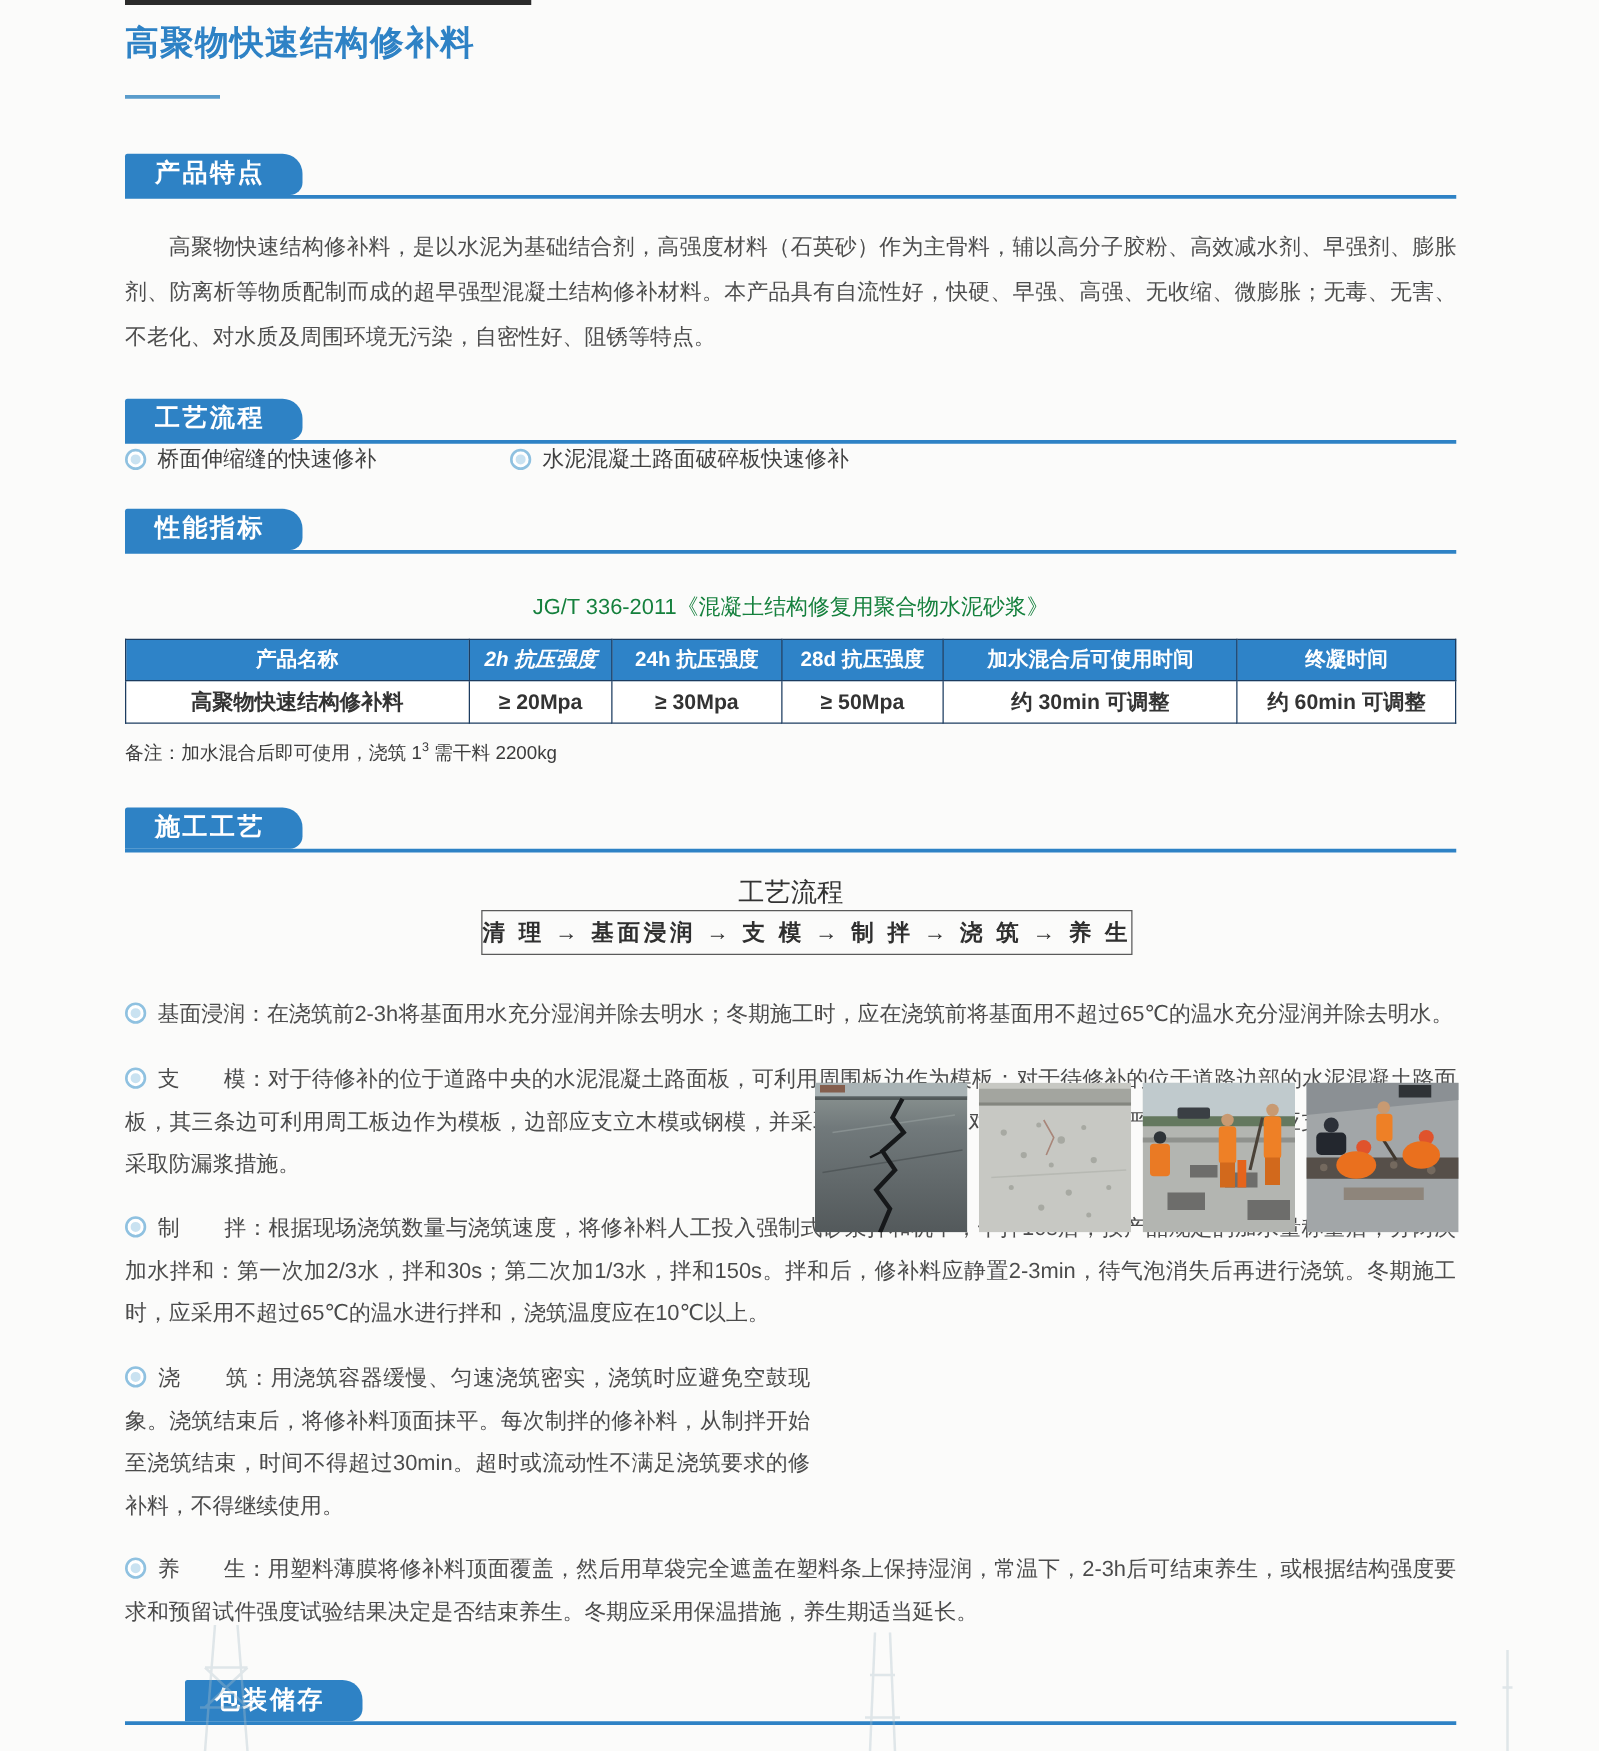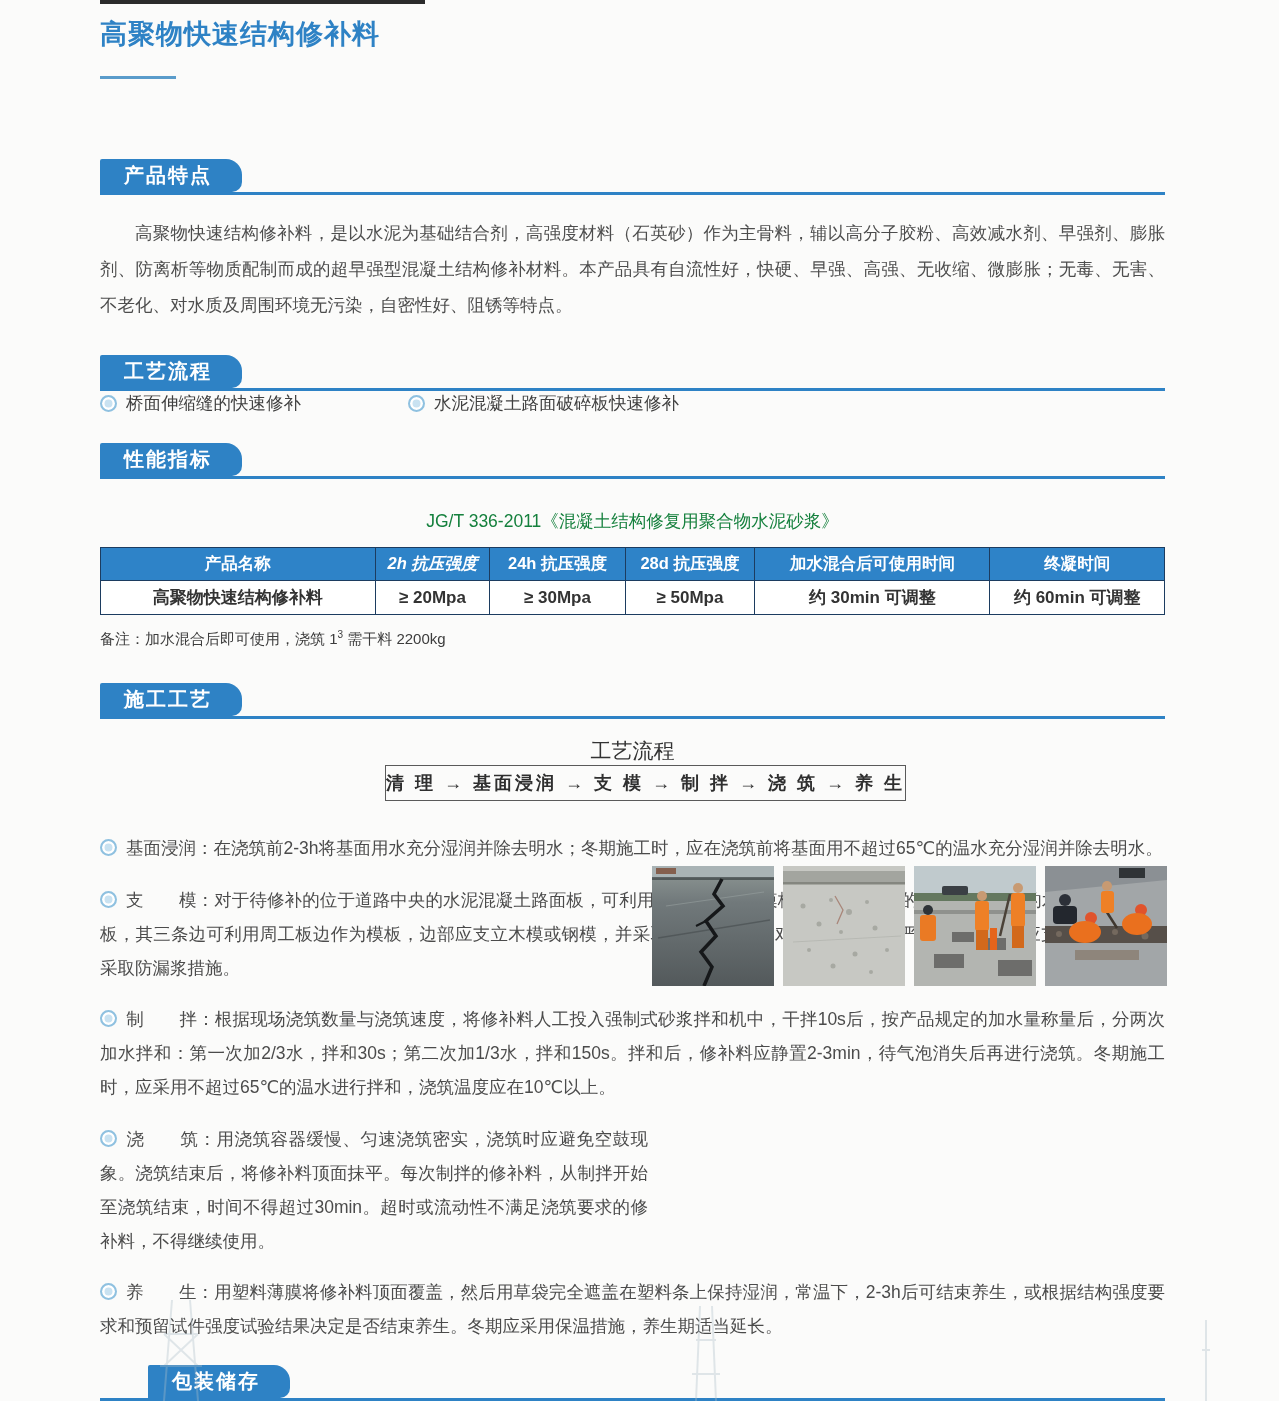--- a/index.html
+++ b/index.html
@@ -51,25 +51,25 @@
 
   .photo-strip{position:absolute;left:652px;top:866px;width:515px;display:flex;gap:9px;}
   .photo{width:122px;height:120px;flex:none;overflow:hidden;}
   .photo svg{display:block;width:122px;height:120px;}
 
   .pack-items{margin-top:16px;}
   .pack-item{display:flex;align-items:center;font-size:17.5px;color:#3f3f3f;line-height:33px;}
 
   .watermark{position:absolute;left:120px;top:1300px;width:1100px;height:101px;pointer-events:none;opacity:.35;}
 
-  .mt-features{margin-top:80px;text-decoration:underline;}
+  .mt-features{margin-top:44px;text-decoration:underline;}
   .mt-application{margin-top:32px;}
   .mt-performance{margin-top:28px;}
   .mt-process{margin-top:34px;}
-  .mt-packaging{margin-top:22px;padding-left:48px;}
+  .mt-packaging{margin-top:38px;padding-left:48px;}
 </style>
 </head>
 <body>
 
 <div class="top-strip"></div>
 
 <div class="content">
 
   <h1 class="page-title">高聚物快速结构修补料</h1>
   <div class="title-underline"></div>

